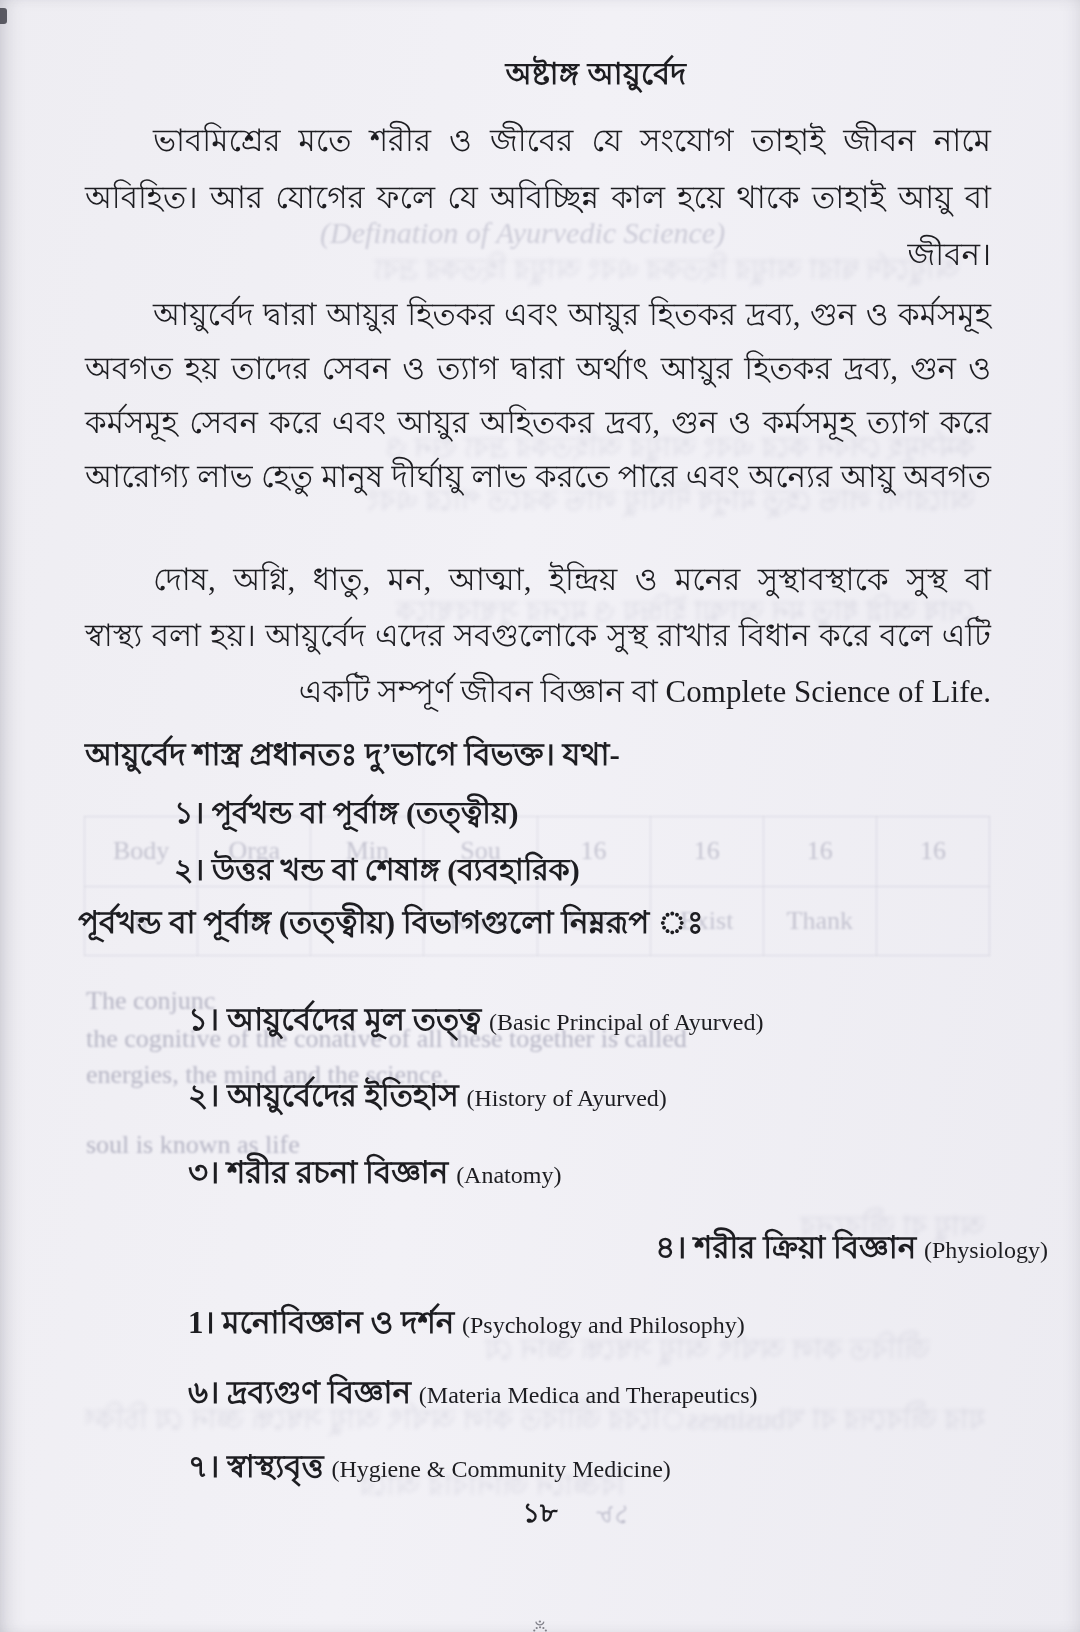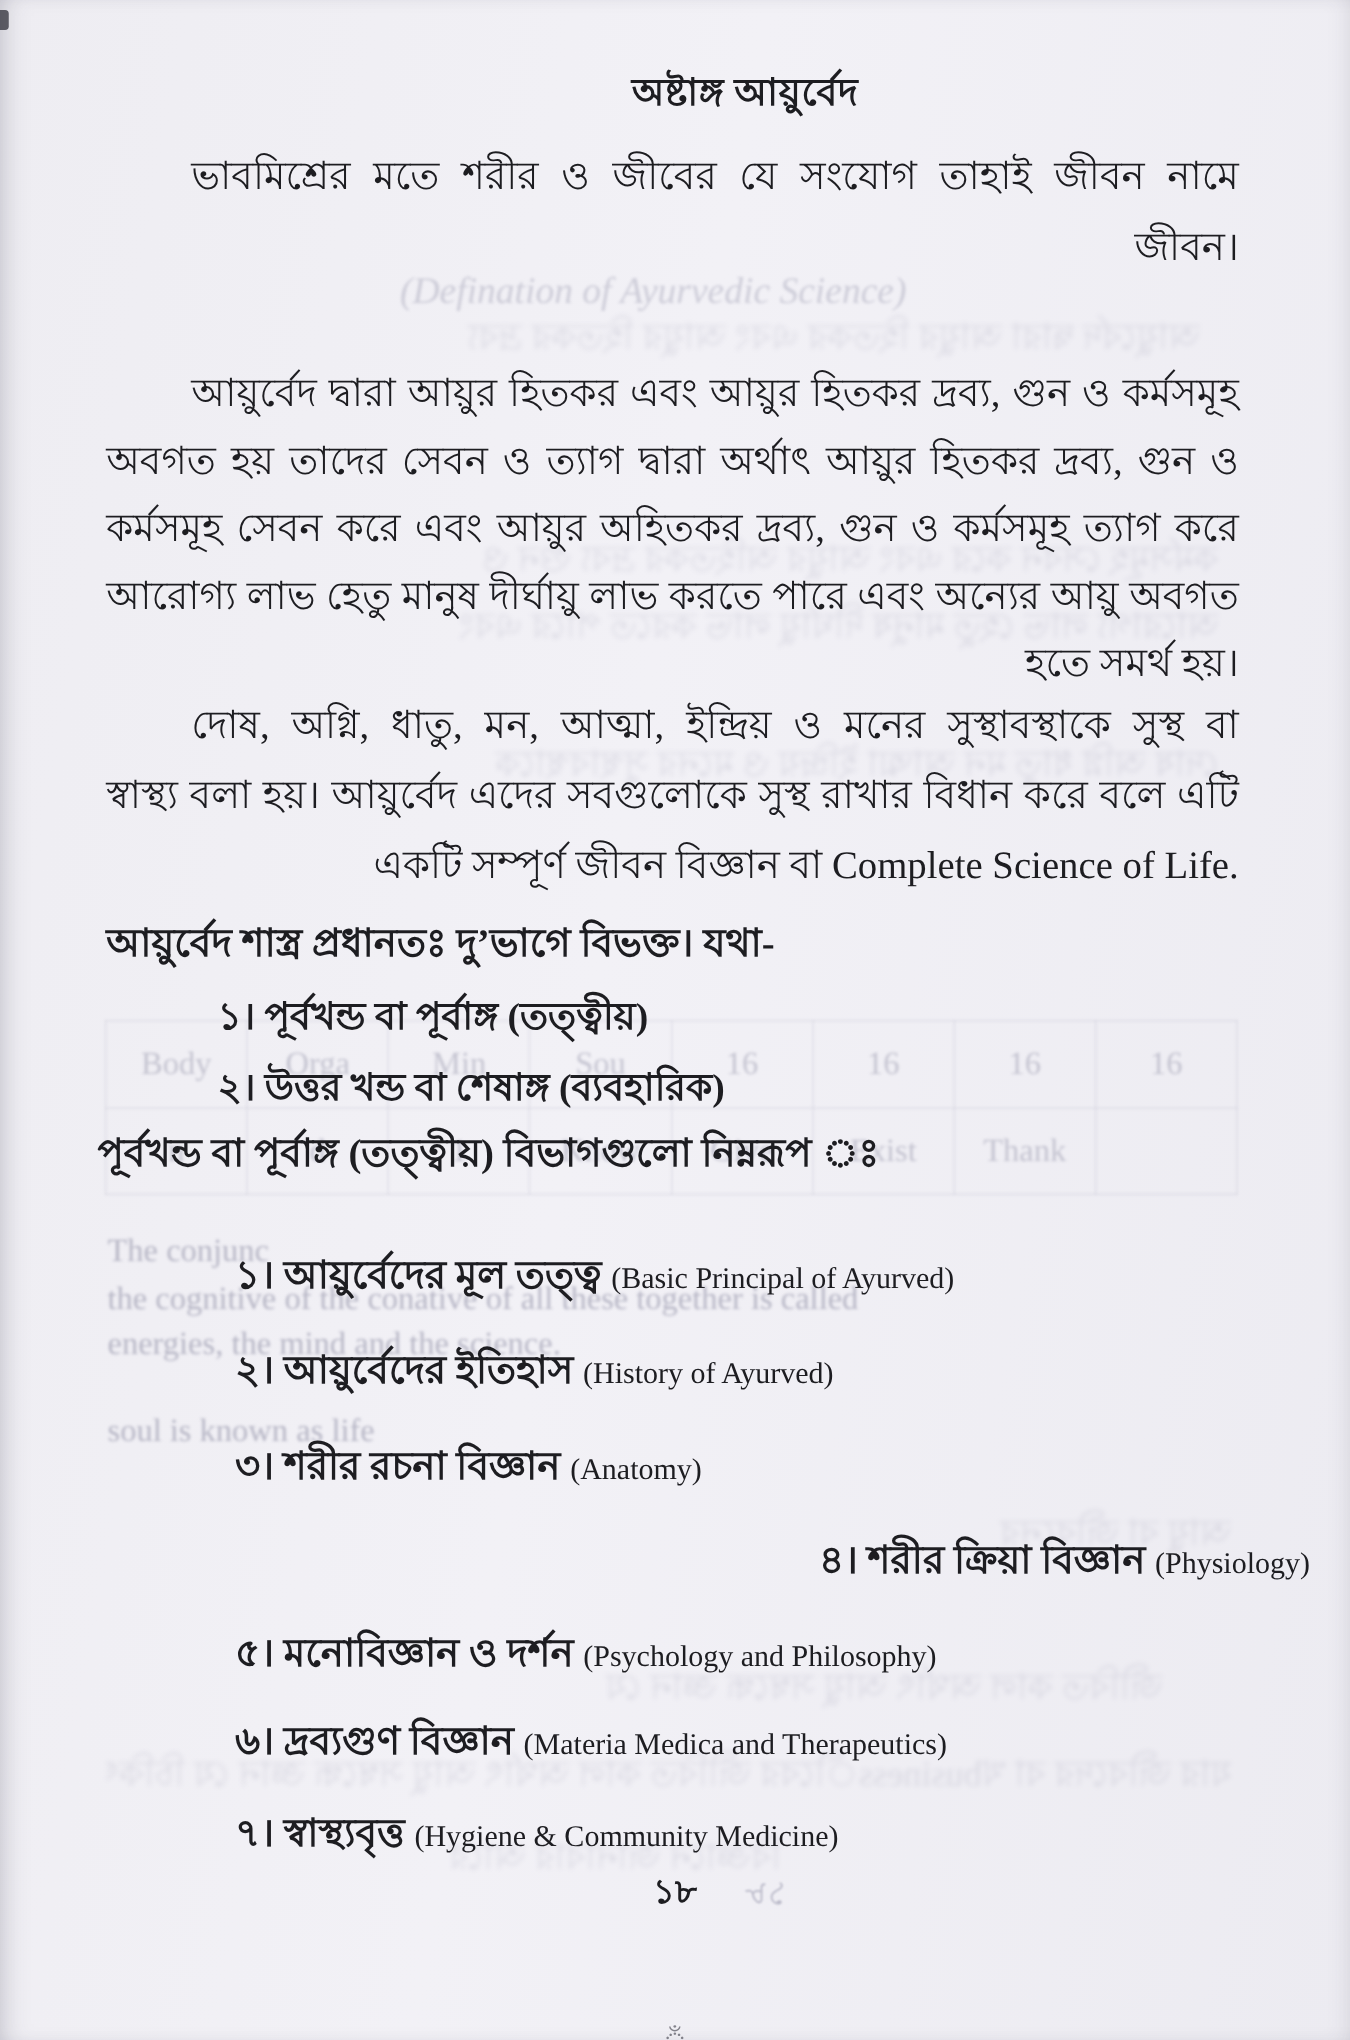--- a/index.html
+++ b/index.html
@@ -137,29 +137,29 @@
 
   <div class="abs g-en ge1">The conjunc</div>
   <div class="abs g-en ge2">the cognitive of the conative   of all these together is called</div>
   <div class="abs g-en ge3">energies, the mind and the   science.</div>
   <div class="abs g-en ge4">soul is known as life</div>
 
   <div class="abs title">অষ্টাঙ্গ আয়ুর্বেদ</div>
 
   <div class="abs para p1">
     <div class="jline indent">ভাবমিশ্রের মতে শরীর ও জীবের যে সংযোগ তাহাই জীবন নামে</div>
+    <div class="jline">অবিহিত। আর যোগের ফলে যে অবিচ্ছিন্ন কাল হয়ে থাকে তাহাই আয়ু বা</div>
     <div class="lline">জীবন।</div>
   </div>
 
   <div class="abs para p2">
     <div class="jline indent">আয়ুর্বেদ দ্বারা আয়ুর হিতকর এবং আয়ুর হিতকর দ্রব্য, গুন ও কর্মসমূহ</div>
     <div class="jline">অবগত হয় তাদের সেবন ও ত্যাগ দ্বারা অর্থাৎ আয়ুর হিতকর দ্রব্য, গুন ও</div>
     <div class="jline">কর্মসমূহ সেবন করে এবং আয়ুর অহিতকর দ্রব্য, গুন ও কর্মসমূহ ত্যাগ করে</div>
     <div class="jline">আরোগ্য লাভ হেতু মানুষ দীর্ঘায়ু লাভ করতে পারে এবং অন্যের আয়ু অবগত</div>
-    <div class="lline">হতে সমর্থ হয়।</div>
   </div>
 
   <div class="abs para p3">
     <div class="jline indent">দোষ, অগ্নি, ধাতু, মন, আত্মা, ইন্দ্রিয় ও মনের সুস্থাবস্থাকে সুস্থ বা</div>
     <div class="jline">স্বাস্থ্য বলা হয়। আয়ুর্বেদ এদের সবগুলোকে সুস্থ রাখার বিধান করে বলে এটি</div>
     <div class="lline">একটি সম্পূর্ণ জীবন বিজ্ঞান বা Complete Science of Life.</div>
   </div>
 
   <div class="abs h2">আয়ুর্বেদ শাস্ত্র প্রধানতঃ দু’ভাগে বিভক্ত। যথা-</div>
 
@@ -174,21 +174,21 @@
   <div class="abs subject s2">
     <span class="bn">২। আয়ুর্বেদের ইতিহাস </span><span class="en">(History of Ayurved)</span>
   </div>
   <div class="abs subject s3">
     <span class="bn">৩। শরীর রচনা বিজ্ঞান </span><span class="en">(Anatomy)</span>
   </div>
   <div class="abs subject s4">
     <span class="bn">৪। শরীর ক্রিয়া বিজ্ঞান </span><span class="en">(Physiology)</span>
   </div>
   <div class="abs subject s5">
-    <span class="bn">৫। মনোবিজ্ঞান ও দর্শন </span><span class="en">(Psychology and Philosophy)</span>
+    <span class="bn">1। মনোবিজ্ঞান ও দর্শন </span><span class="en">(Psychology and Philosophy)</span>
   </div>
   <div class="abs subject s6">
     <span class="bn">৬। দ্রব্যগুণ বিজ্ঞান </span><span class="en">(Materia Medica and Therapeutics)</span>
   </div>
   <div class="abs subject s7">
     <span class="bn">৭। স্বাস্থ্যবৃত্ত </span><span class="en">(Hygiene &amp; Community Medicine)</span>
   </div>
 
   <div class="abs pageno">১৮</div>
   <div class="abs ghost pageno-ghost">১৮</div>

